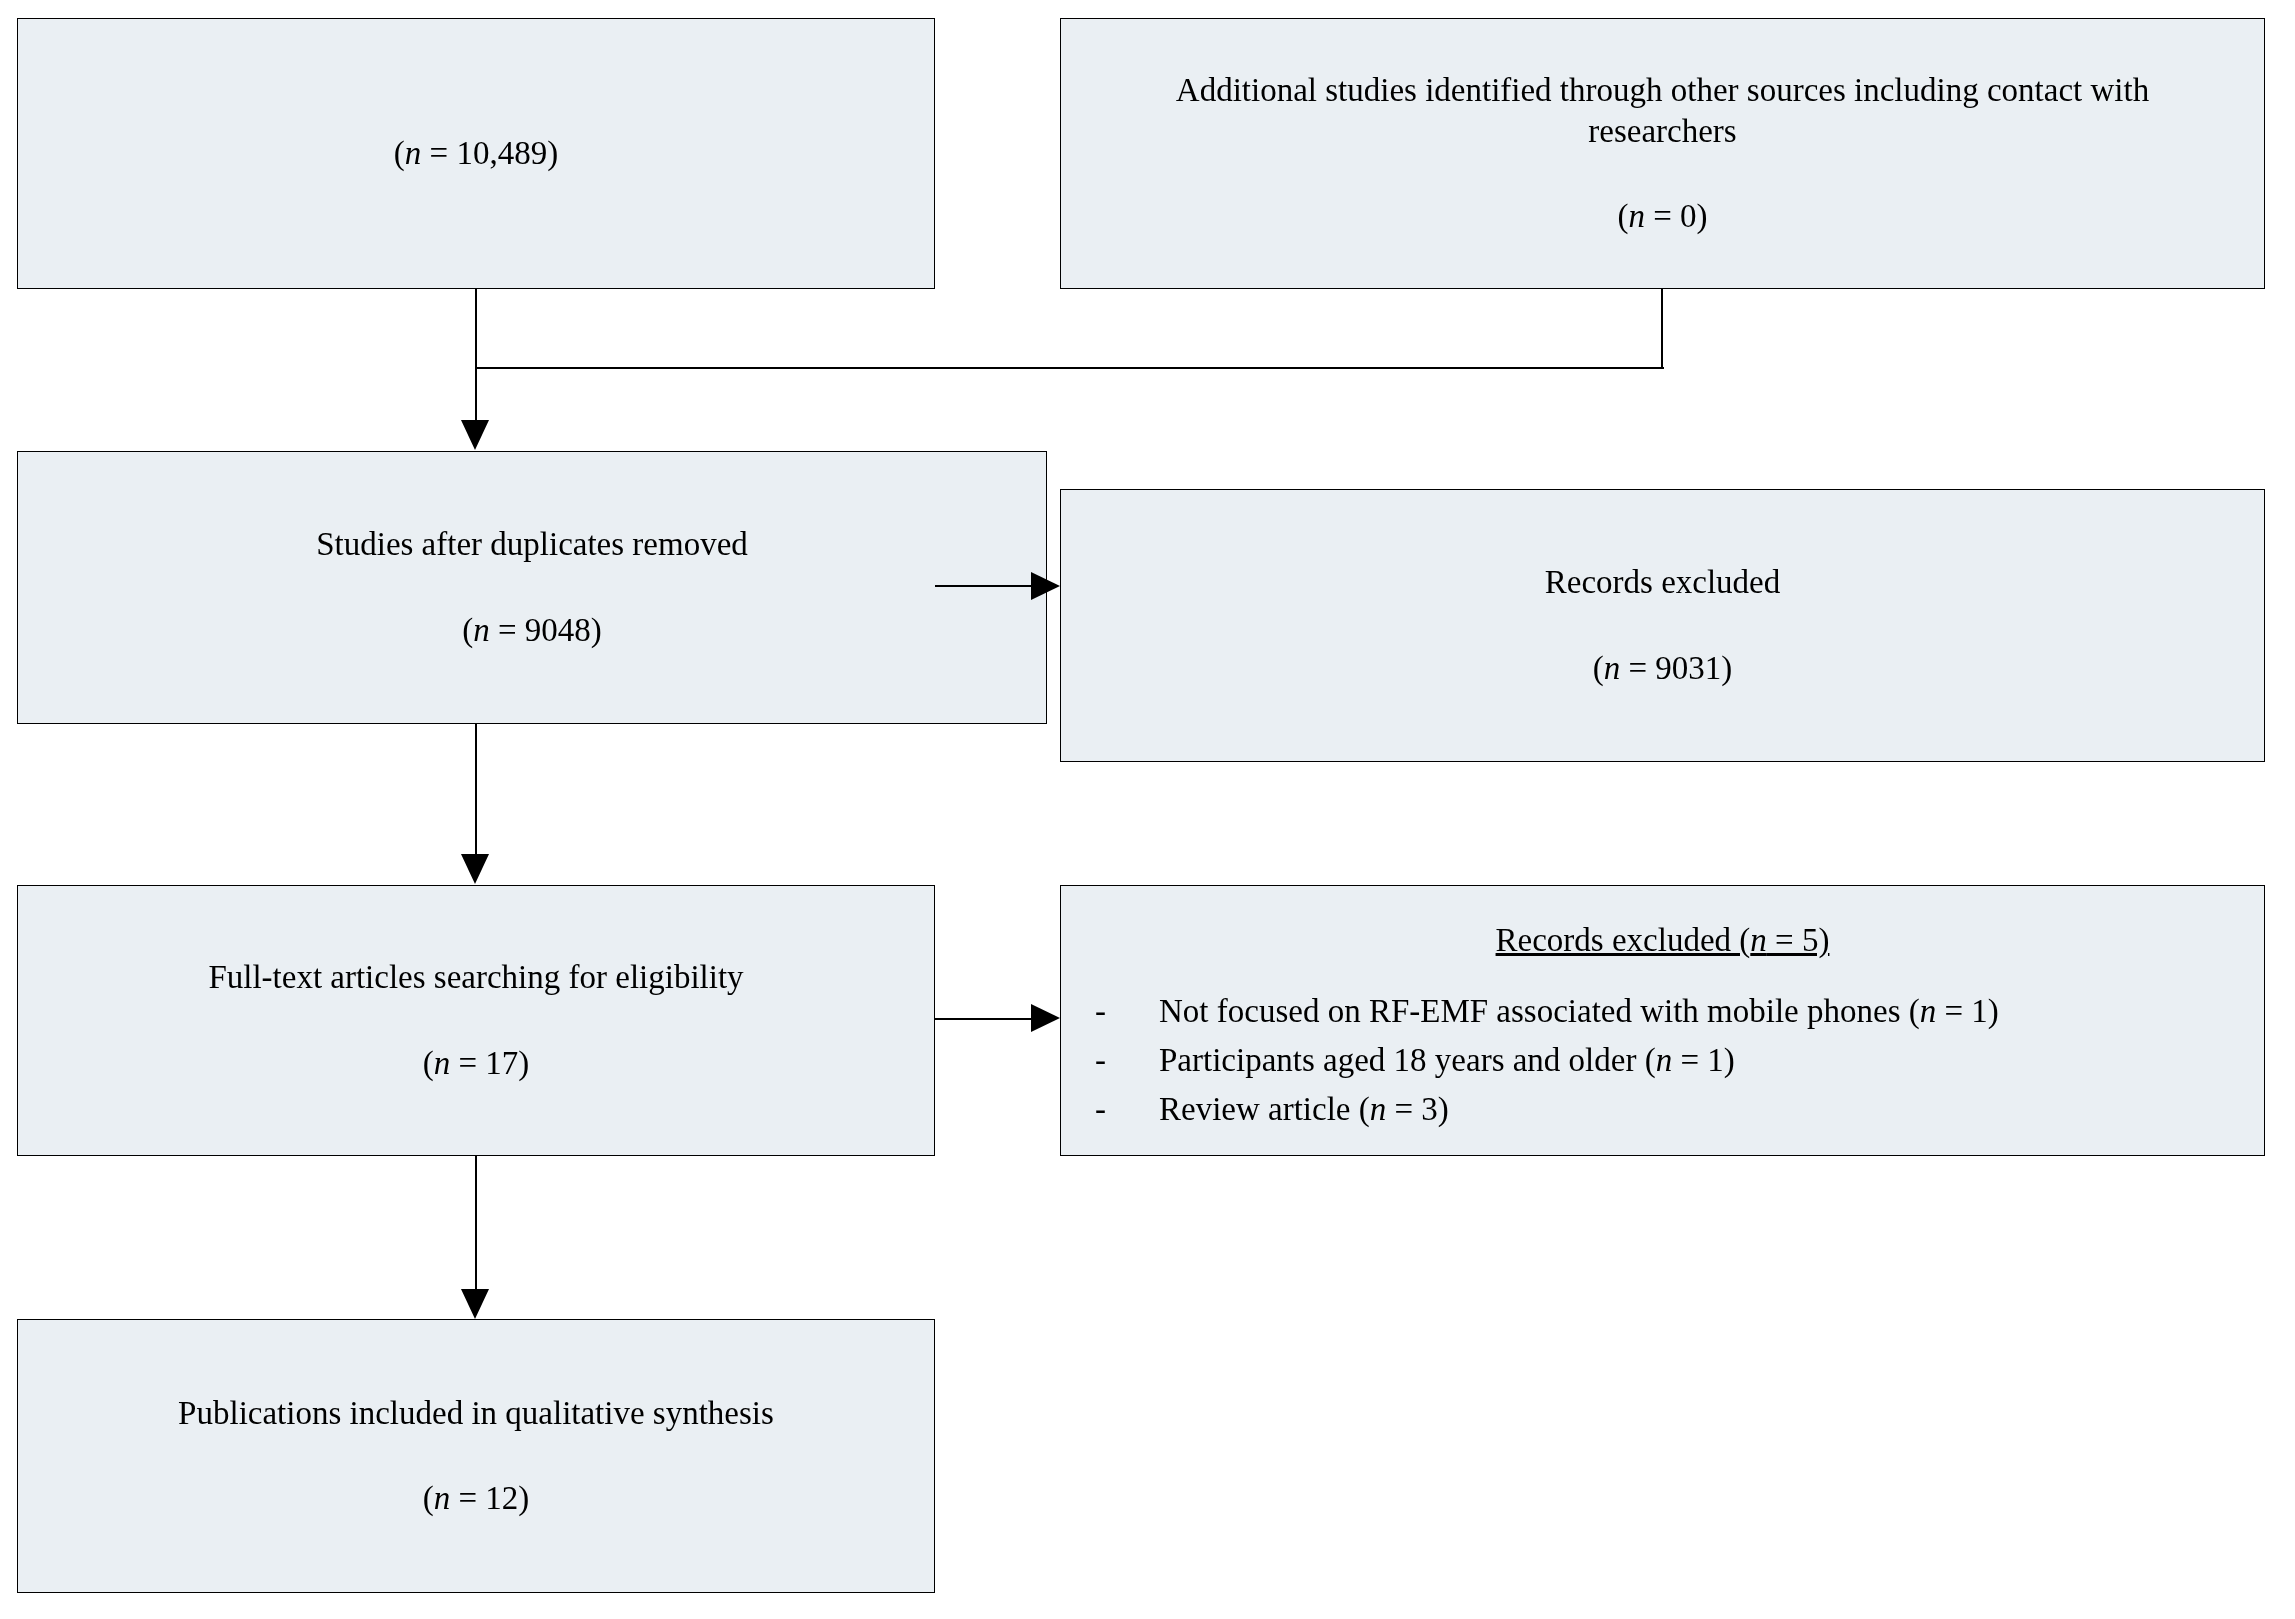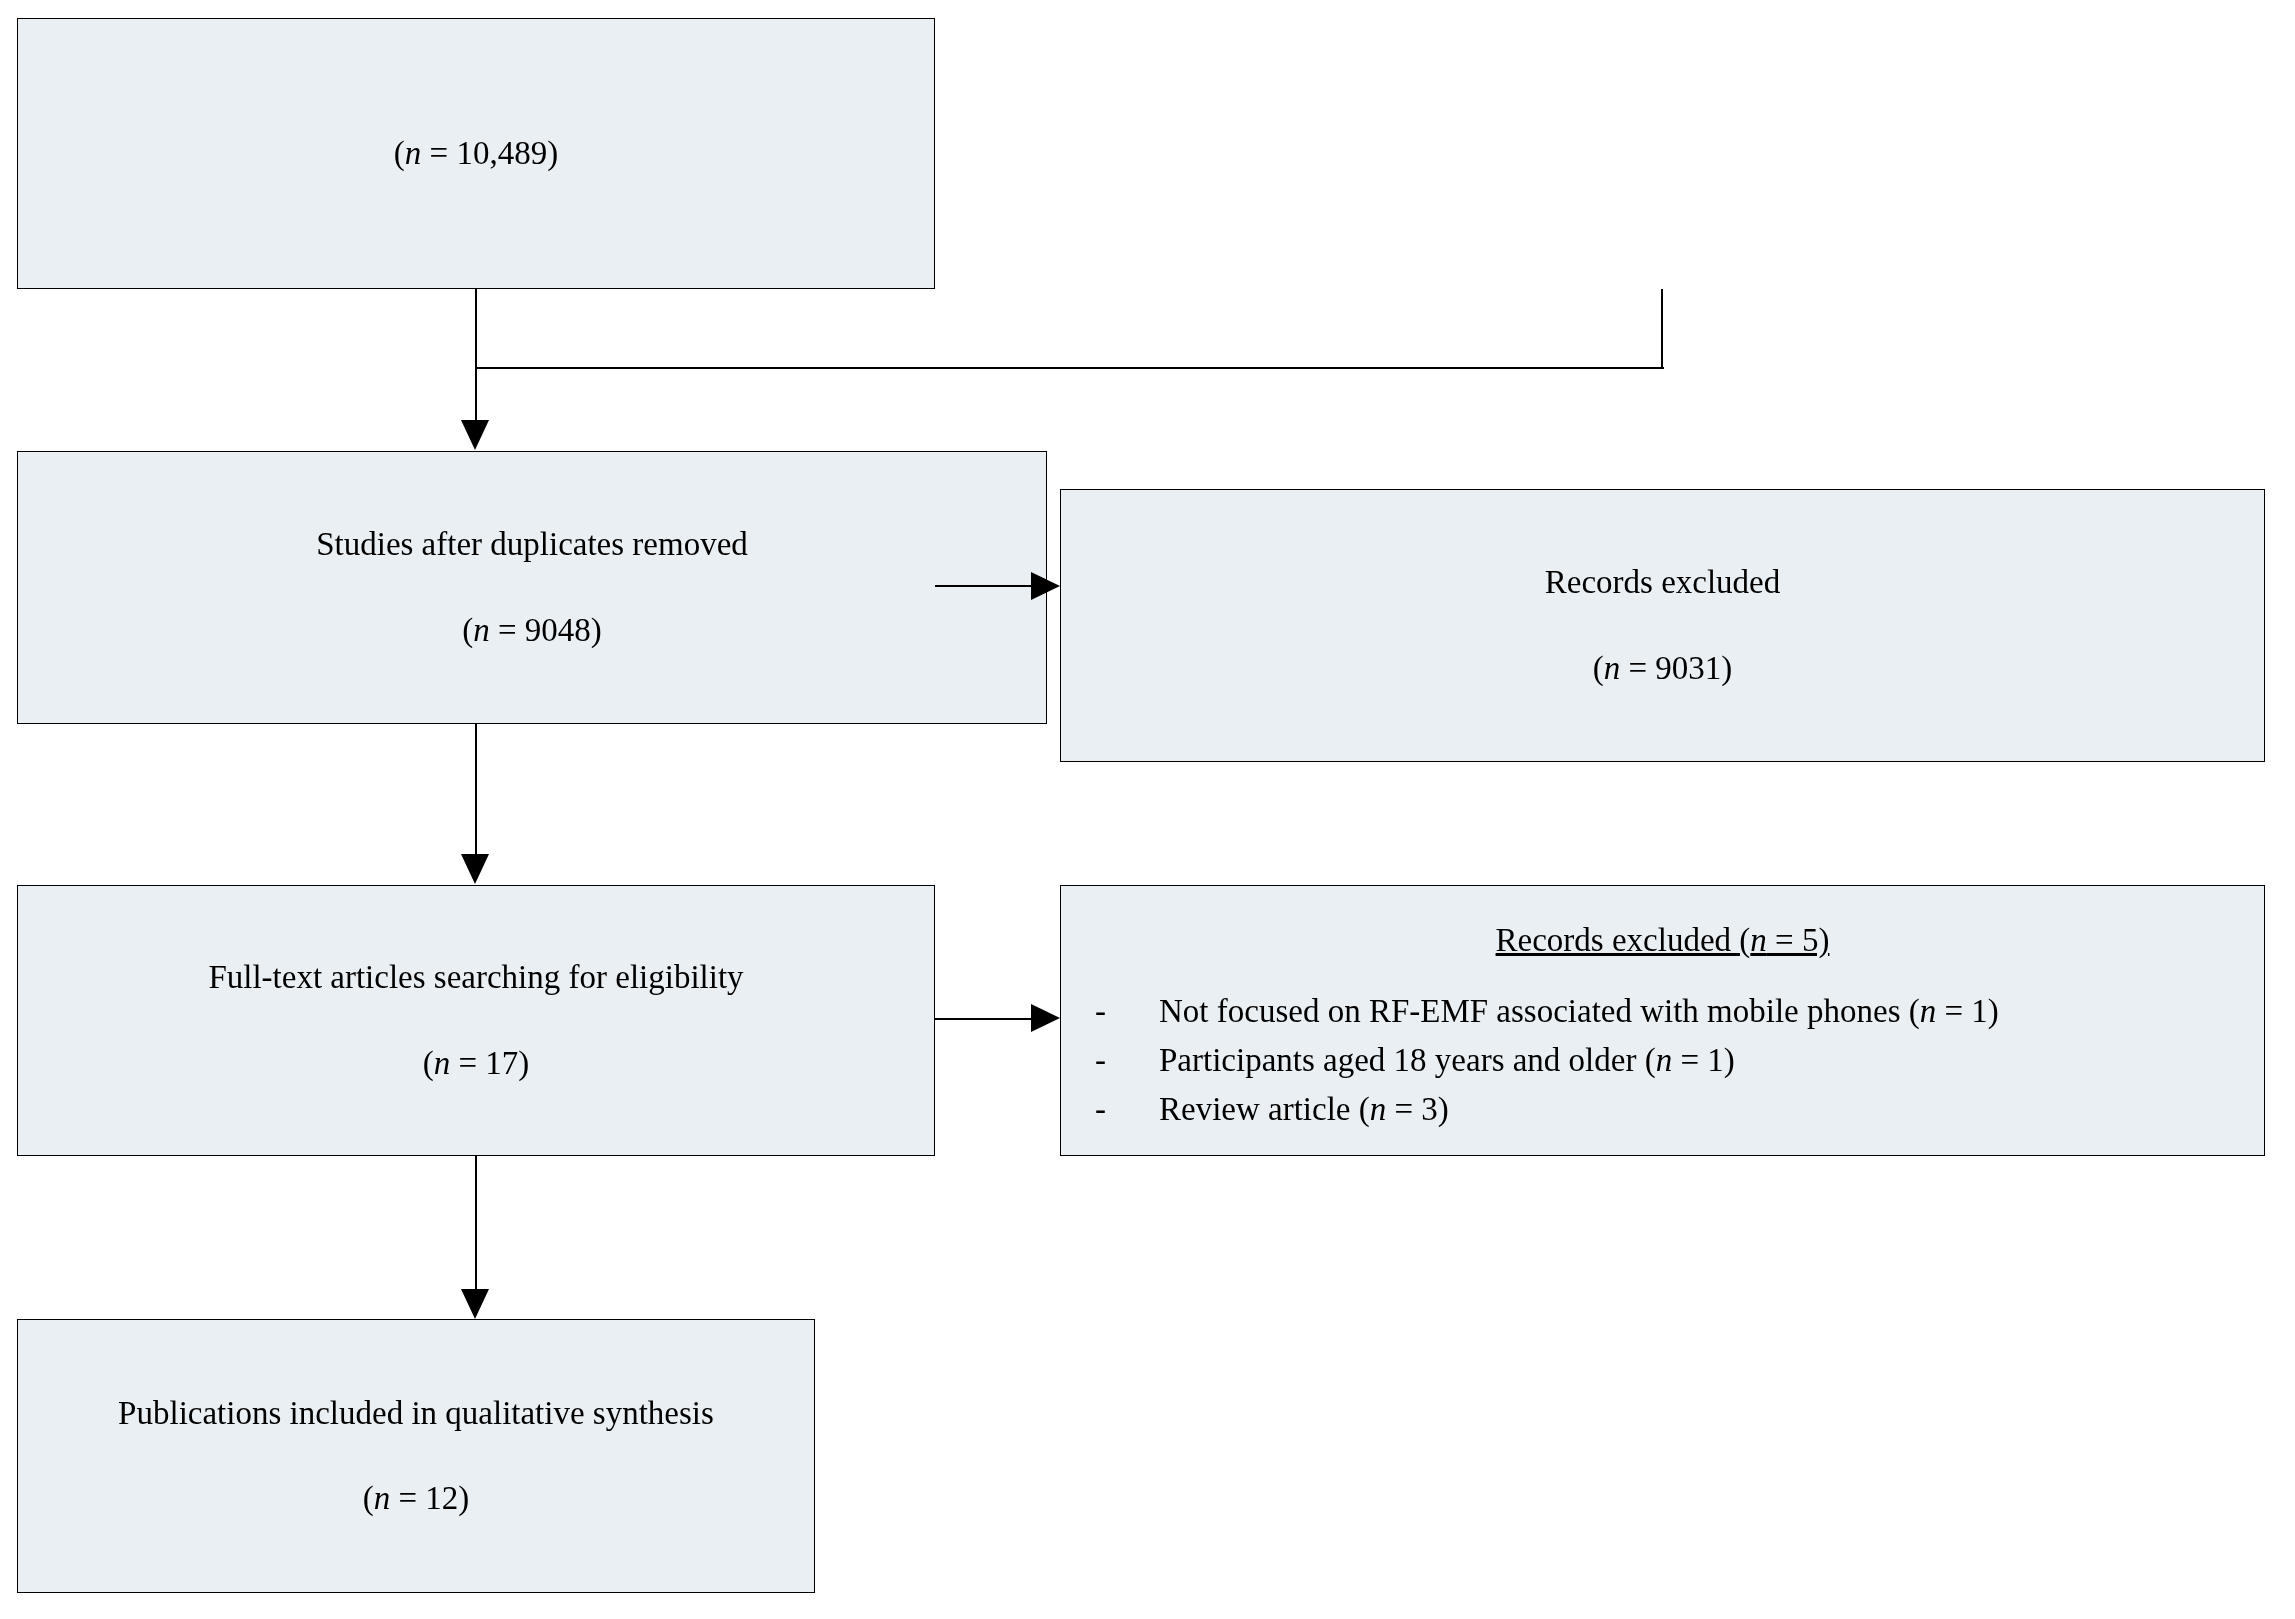--- a/index.html
+++ b/index.html
@@ -93,20 +93,24 @@
 </style>
 </head>
 <body>
 
 <div class="stage">
 
   <div class="box centered" style="left:17px; top:18.3px; width:918px; height:271px;">
     <span class="box-count">(<i>n</i> = 10,489)</span>
   </div>
 
+  <div class="box centered" id="box-other-sources" style="left:1060px; top:18.3px; width:1205px; height:271px;">
+    <span class="box-label">Additional studies identified through other sources including contact with researchers</span>
+    <span class="box-count">(<i>n</i> = 0)</span>
+  </div>
 
   <div class="line" style="left:475px; top:289px; width:2.4px; height:80px;"></div>
   <div class="line" style="left:1661px; top:289px; width:2.4px; height:80px;"></div>
   <div class="line" style="left:475px; top:367px; width:1189px; height:2.4px;"></div>
   <div class="line" style="left:475px; top:367px; width:2.4px; height:54px;"></div>
   <div class="arrowhead-down" style="left:461px; top:420px;"></div>
 
   <div class="box centered" style="left:17px; top:451px; width:1030px; height:273px;">
     <span class="box-label">Studies after duplicates removed</span>
     <span class="box-count">(<i>n</i> = 9048)</span>
@@ -145,19 +149,19 @@
       </div>
     </div>
   </div>
 
   <div class="line" style="left:935px; top:1018px; width:97px; height:2.4px;"></div>
   <div class="arrowhead-right" style="left:1031px; top:1004px;"></div>
 
   <div class="line" style="left:475px; top:1155px; width:2.4px; height:136px;"></div>
   <div class="arrowhead-down" style="left:461px; top:1289px;"></div>
 
-  <div class="box centered" style="left:17px; top:1319px; width:798px; height:274px;">
+  <div class="box centered" style="left:17px; top:1319px; width:918px; height:274px;">
     <span class="box-label">Publications included in qualitative synthesis</span>
     <span class="box-count">(<i>n</i> = 12)</span>
   </div>
 
 </div>
 
 
 </body></html>

